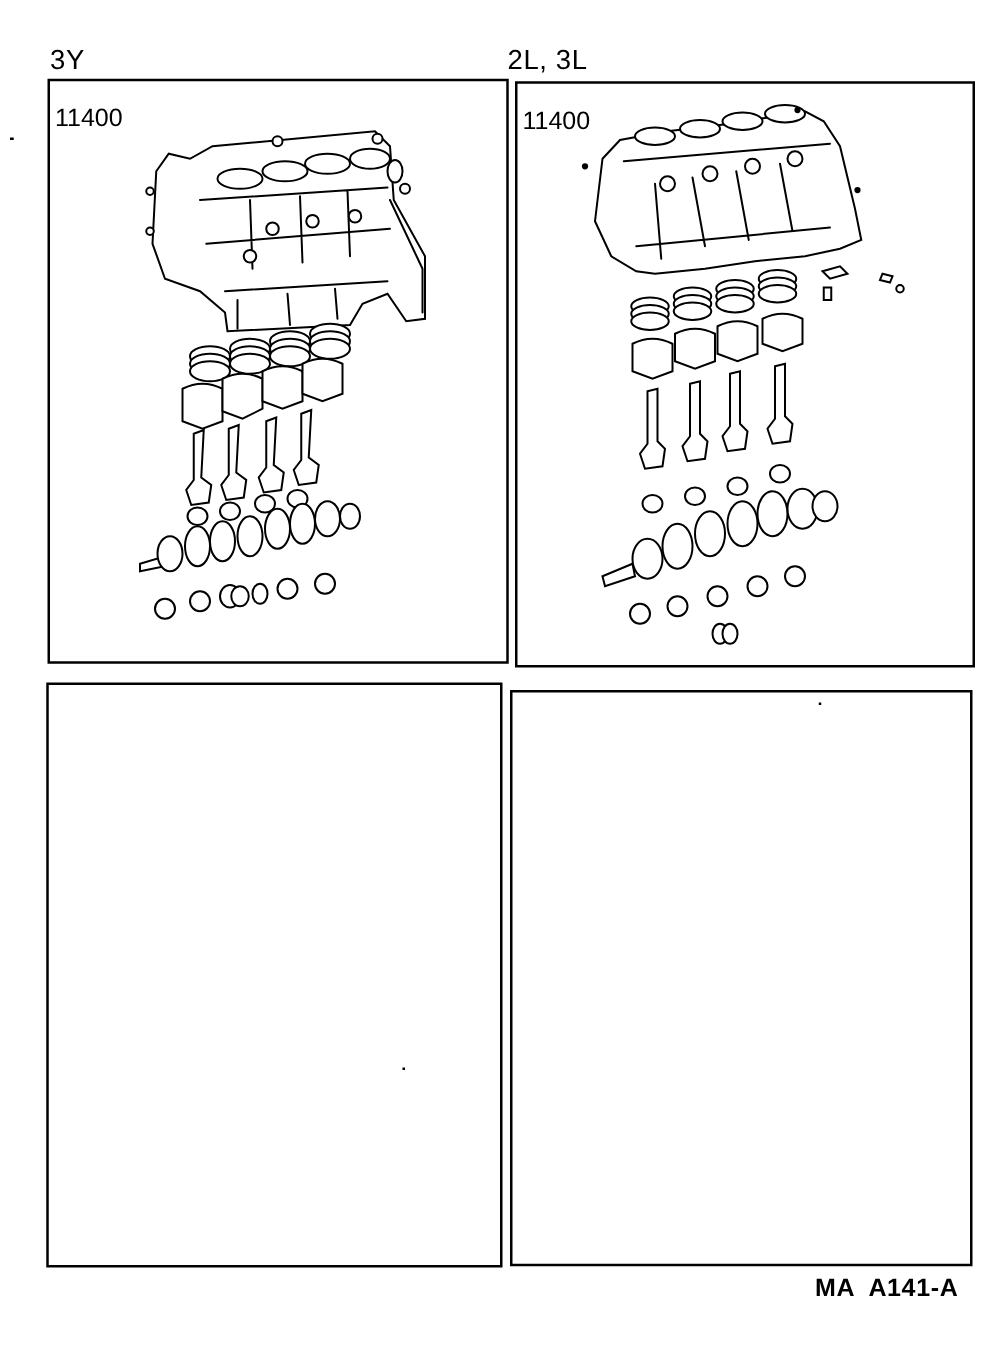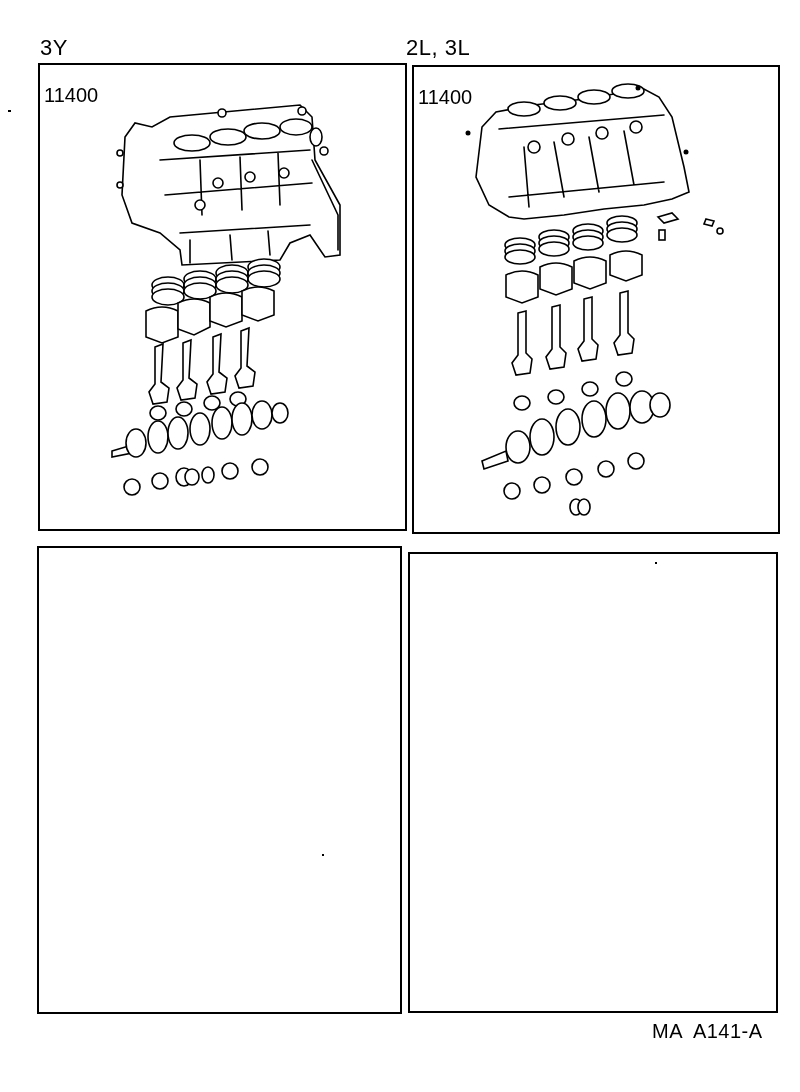--- a/index.html
+++ b/index.html
@@ -10,21 +10,21 @@
     .label {
       position: absolute; font-size: 22px; line-height: 21px; letter-spacing: 0.5px;
     }
     .panel {
       position: absolute; border: 2px solid #000; box-sizing: border-box; background: #fff;
     }
     .panel .code {
       position: absolute; left: 4px; top: 4px; font-size: 20px; line-height: 20px; margin-top: 16px;
     }
     .footer {
-      position: absolute; font-size: 20px; font-weight: normal; letter-spacing: 0.5px;
+      position: absolute; font-size: 20px; font-weight: bold; letter-spacing: 0.5px;
     }
     svg.drawing { position: absolute; left: 0; top: 0; overflow: visible; }
     .ln { fill: none; stroke: #000; stroke-width: 1.6; stroke-linejoin: round; stroke-linecap: round; }
     .fl { fill: #fff; stroke: #000; stroke-width: 1.6; }
     .dot { fill: #000; }
     .speck { position: absolute; width: 3px; height: 2px; background: #000; }
   </style>
 </head>
 <body>
 

